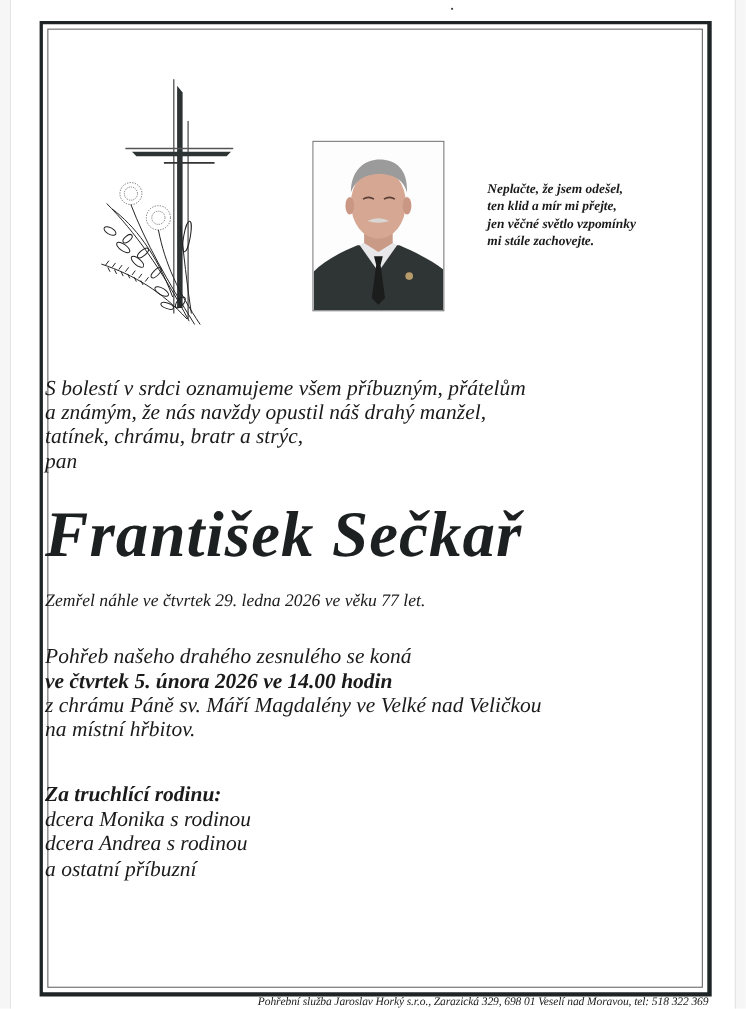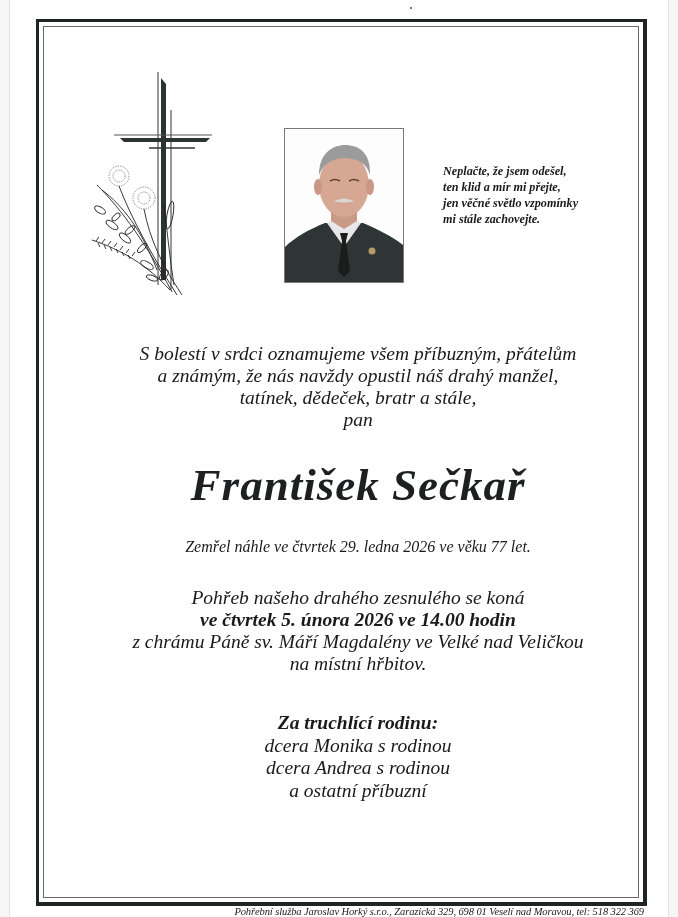--- a/index.html
+++ b/index.html
@@ -61,32 +61,31 @@
       left: 443px; top: 163px;
       font-size: 12.2px;
       font-weight: bold;
       font-style: italic;
       line-height: 16px;
       color: #1a1a1a;
     }
     .poem div { white-space: nowrap; }
     .center-block {
       position: absolute;
-      left: 56px; width: 604px;
-      text-align: center;
+      left: 41px; width: 604px;
       font-style: italic;
     }
     .announcement {
       top: 343px;
       font-size: 19.5px;
       line-height: 22px;
     }
     .name {
       top: 455px;
-      font-size: 45px;
+      font-size: 59px;
       font-weight: bold;
       letter-spacing: 1px;
       line-height: 60px;
       color: #1c2020;
     }
     .death {
       top: 535px;
       font-size: 16px;
       line-height: 24px;
     }
@@ -203,21 +202,21 @@
 <div class="poem">
   <div>Neplačte, že jsem odešel,</div>
   <div>ten klid a mír mi přejte,</div>
   <div>jen věčné světlo vzpomínky</div>
   <div>mi stále zachovejte.</div>
 </div>
 
 <div class="center-block announcement">
   <div>S bolestí v srdci oznamujeme všem příbuzným, přátelům</div>
   <div>a známým, že nás navždy opustil náš drahý manžel,</div>
-  <div>tatínek, dědeček, bratr a stále,</div>
+  <div>tatínek, chrámu, bratr a strýc,</div>
   <div>pan</div>
 </div>
 
 <div class="center-block name">František Sečkař</div>
 
 <div class="center-block death">Zemřel náhle ve čtvrtek 29. ledna 2026 ve věku 77 let.</div>
 
 <div class="center-block funeral">
   <div>Pohřeb našeho drahého zesnulého se koná</div>
   <div class="bold">ve čtvrtek 5. února 2026 ve 14.00 hodin</div>

